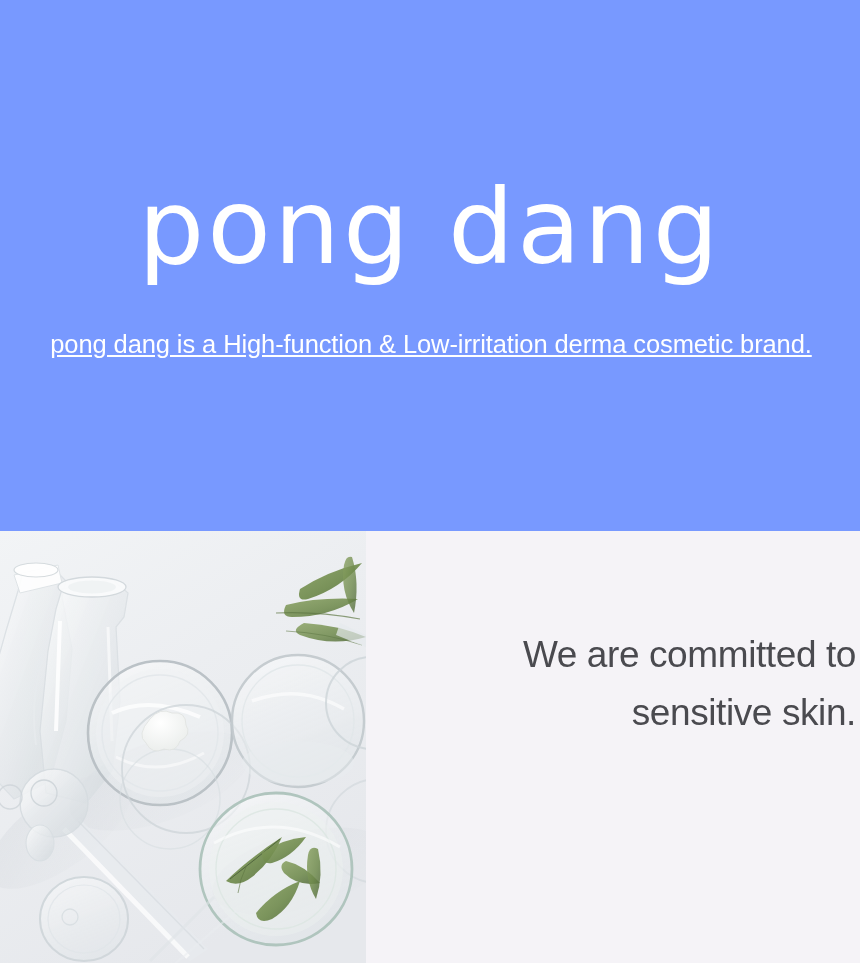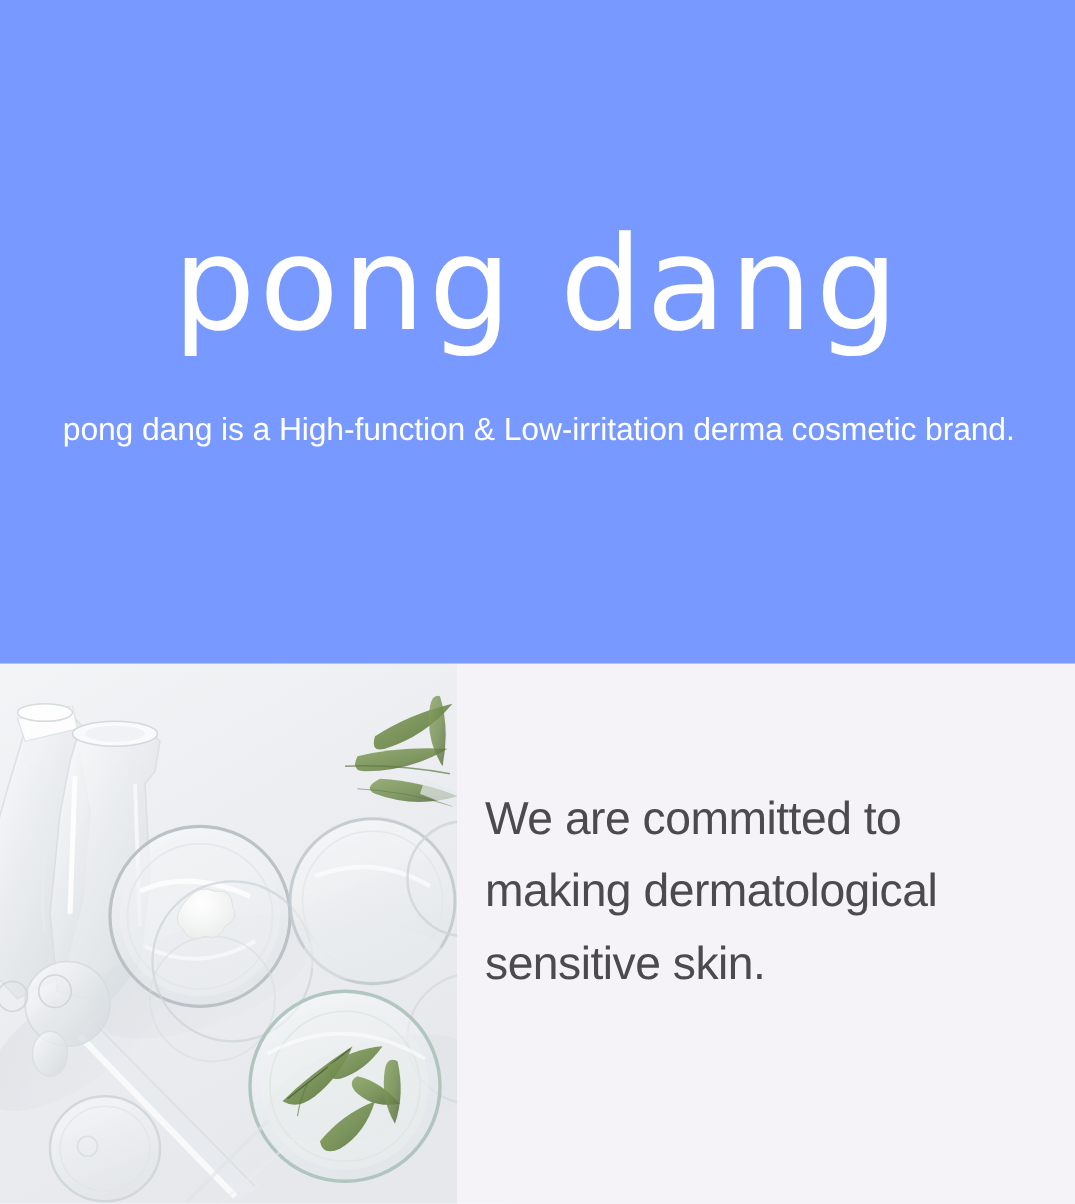--- a/index.html
+++ b/index.html
@@ -31,24 +31,25 @@
   }
   .brand-tagline {
     position:absolute; left:14px; top:327px; width:834px;
     text-align:center;
     color:#ffffff;
     font-size:25.5px;
     line-height:34px;
     font-weight:400;
     letter-spacing:-0.1px;
     white-space:nowrap;
-  }
-
-  
-  .lower { position:absolute; left:0; top:531px; width:860px; height:432px; }
+    text-decoration:underline;
+  }
+
+  
+  .lower { position:absolute; left:0; top:531px; width:860px; height:432px;text-align:right; }
 
   
   .photo-panel {
     position:absolute; left:0; top:0; width:366px; height:432px;
     overflow:hidden;
     background:#eef0f2;
   }
   .photo-svg { display:block; width:366px; height:432px; }
 
   
@@ -214,19 +215,18 @@
         <g opacity="0.55">
           <path d="M150 430 L214 366" stroke="#dfe4e7" stroke-width="3" fill="none"></path>
           <path d="M176 432 L236 380" stroke="#eaedf0" stroke-width="2" fill="none"></path>
         </g>
       </svg>
     </div>
 
     <div class="copy-panel">
       <div class="copy-block">
         <div class="copy-line">We are committed to</div>
-        <div class="copy-line">making dermatological</div>
         <div class="copy-line">sensitive skin.</div>
       </div>
     </div>
 
   </section>
 </div>
 
 </body></html>

